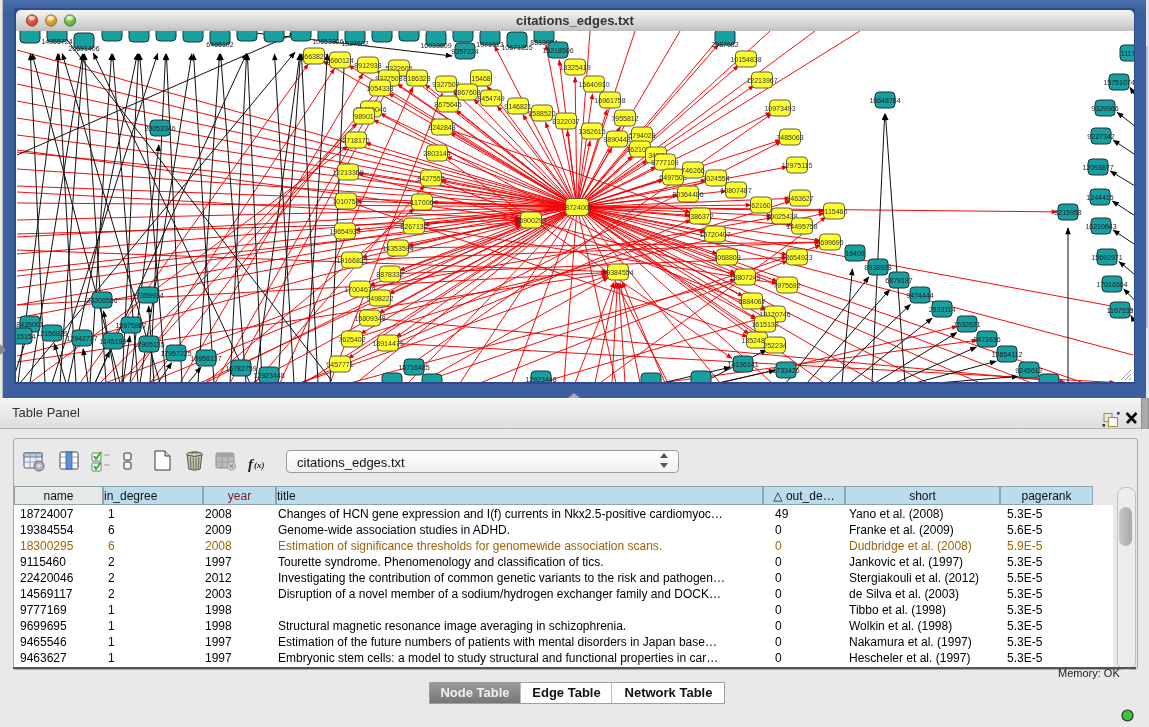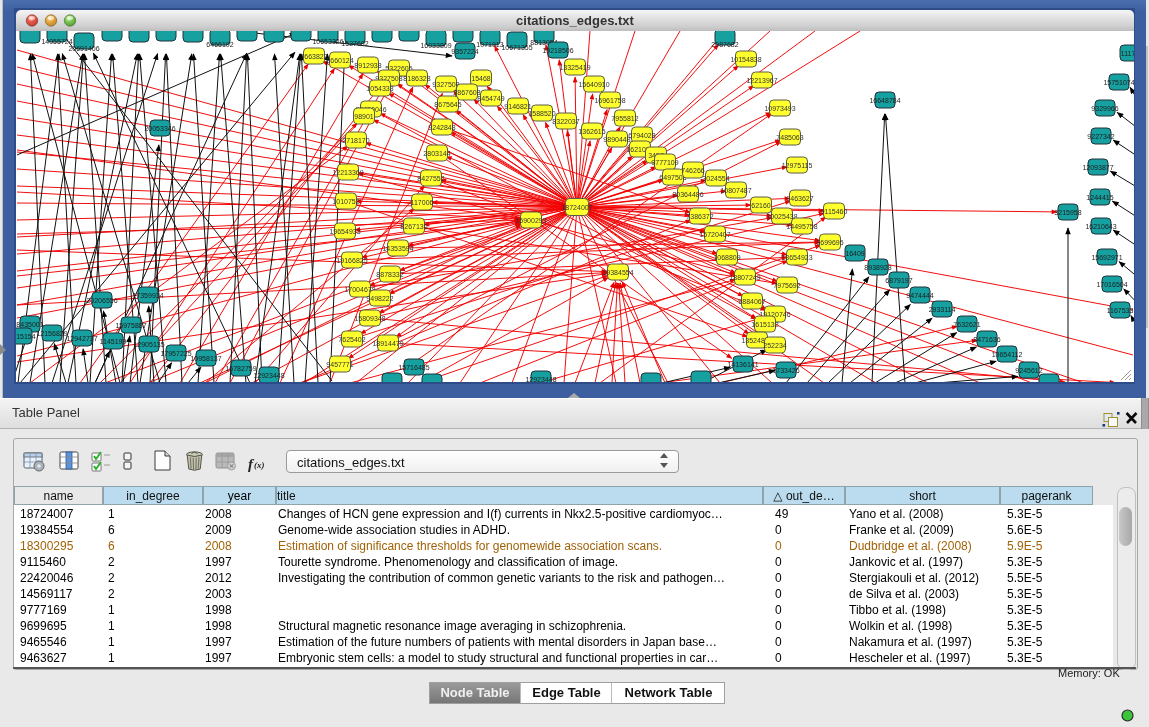--- a/index.html
+++ b/index.html
@@ -639,22 +639,22 @@
     <text x="228" y="21" font-family="Liberation Serif, serif" font-style="italic" font-weight="bold" font-size="15" fill="#222">f</text>
     <text x="234" y="20" font-family="Liberation Serif, serif" font-style="italic" font-weight="bold" font-size="9" fill="#222">(x)</text>
   </svg>
 <div class="abs" style="left:286px;top:450px;width:393px;height:23px;background:linear-gradient(#ffffff,#f0f0f0);border:1px solid #9a9a9a;border-radius:4px;font-size:13px;color:#111;line-height:23px;padding-left:10px;box-sizing:border-box">citations_edges.txt</div>
 <svg class="abs" style="left:658px;top:453px" width="12" height="16" viewBox="0 0 12 16">
 <path d="M6,0 L10,5 L2,5 z" fill="#555"></path>
     <path d="M6,15 L10,10 L2,10 z" fill="#555"></path>
 </svg>
 <div class="abs" style="left:14px;top:505px;width:1099px;height:163px;background:#fff"></div>
 <div class="abs" style="left:14px;top:486px;width:89px;height:19px;background:#e8e8e8;border:1px solid #8fa3ad;box-sizing:border-box;font-size:12px;color:#111;text-align:center;line-height:18px;overflow:hidden">name</div>
-<div class="abs" style="left:103px;top:486px;width:100px;height:19px;background:#badcee;border:1px solid #8fa3ad;box-sizing:border-box;font-size:12px;color:#111;text-align:center;line-height:18px;overflow:hidden">in_degree</div>
-<div class="abs" style="left:203px;top:486px;width:73px;height:19px;background:#badcee;border:1px solid #8fa3ad;box-sizing:border-box;font-size:12px;color:#000000;text-align:center;line-height:18px;overflow:hidden">year</div>
+<div class="abs" style="left:103px;top:486px;width:100px;height:19px;background:#badcee;border:1px solid #8fa3ad;box-sizing:border-box;font-size:12px;color:#111;line-height:18px;overflow:hidden">in_degree</div>
+<div class="abs" style="left:203px;top:486px;width:73px;height:19px;background:#badcee;border:1px solid #8fa3ad;box-sizing:border-box;font-size:12px;color:#7f1d1d;text-align:center;line-height:18px;overflow:hidden">year</div>
 <div class="abs" style="left:276px;top:486px;width:487px;height:19px;background:#badcee;border:1px solid #8fa3ad;box-sizing:border-box;font-size:12px;color:#111;line-height:18px;overflow:hidden">title</div>
 <div class="abs" style="left:763px;top:486px;width:82px;height:19px;background:#badcee;border:1px solid #8fa3ad;box-sizing:border-box;font-size:12px;color:#111;text-align:center;line-height:18px;overflow:hidden">△ out_de…</div>
 <div class="abs" style="left:845px;top:486px;width:155px;height:19px;background:#badcee;border:1px solid #8fa3ad;box-sizing:border-box;font-size:12px;color:#111;text-align:center;line-height:18px;overflow:hidden">short</div>
 <div class="abs" style="left:1000px;top:486px;width:93px;height:19px;background:#badcee;border:1px solid #8fa3ad;box-sizing:border-box;font-size:12px;color:#111;text-align:center;line-height:18px;overflow:hidden">pagerank</div>
 <div class="abs" style="left:14px;top:506px;width:1099px;height:16px;font-size:12px;line-height:16px;color:#000;white-space:nowrap">
     <span class="abs" style="left:6px">18724007</span>
     <span class="abs" style="left:94px">1</span>
     <span class="abs" style="left:191px">2008</span>
     <span class="abs" style="left:264px">Changes of HCN gene expression and I(f) currents in Nkx2.5-positive cardiomyoc…</span>
     <span class="abs" style="left:761px">49</span>
@@ -676,38 +676,39 @@
     <span class="abs" style="left:191px">2008</span>
     <span class="abs" style="left:264px">Estimation of significance thresholds for genomewide association scans.</span>
     <span class="abs" style="left:761px">0</span>
     <span class="abs" style="left:835px">Dudbridge et al. (2008)</span>
     <span class="abs" style="left:993px">5.9E-5</span>
   </div>
 <div class="abs" style="left:14px;top:554px;width:1099px;height:16px;font-size:12px;line-height:16px;color:#000;white-space:nowrap">
     <span class="abs" style="left:6px">9115460</span>
     <span class="abs" style="left:94px">2</span>
     <span class="abs" style="left:191px">1997</span>
-    <span class="abs" style="left:264px">Tourette syndrome. Phenomenology and classification of image.</span>
+    <span class="abs" style="left:264px">Tourette syndrome. Phenomenology and classification of tics.</span>
     <span class="abs" style="left:761px">0</span>
     <span class="abs" style="left:835px">Jankovic et al. (1997)</span>
     <span class="abs" style="left:993px">5.3E-5</span>
   </div>
 <div class="abs" style="left:14px;top:570px;width:1099px;height:16px;font-size:12px;line-height:16px;color:#000;white-space:nowrap">
     <span class="abs" style="left:6px">22420046</span>
     <span class="abs" style="left:94px">2</span>
     <span class="abs" style="left:191px">2012</span>
     <span class="abs" style="left:264px">Investigating the contribution of common genetic variants to the risk and pathogen…</span>
     <span class="abs" style="left:761px">0</span>
     <span class="abs" style="left:835px">Stergiakouli et al. (2012)</span>
     <span class="abs" style="left:993px">5.5E-5</span>
   </div>
 <div class="abs" style="left:14px;top:586px;width:1099px;height:16px;font-size:12px;line-height:16px;color:#000;white-space:nowrap">
     <span class="abs" style="left:6px">14569117</span>
     <span class="abs" style="left:94px">2</span>
     <span class="abs" style="left:191px">2003</span>
+    <span class="abs" style="left:264px">Disruption of a novel member of a sodium/hydrogen exchanger family and DOCK…</span>
     <span class="abs" style="left:761px">0</span>
     <span class="abs" style="left:835px">de Silva et al. (2003)</span>
     <span class="abs" style="left:993px">5.3E-5</span>
   </div>
 <div class="abs" style="left:14px;top:602px;width:1099px;height:16px;font-size:12px;line-height:16px;color:#000;white-space:nowrap">
     <span class="abs" style="left:6px">9777169</span>
     <span class="abs" style="left:94px">1</span>
     <span class="abs" style="left:191px">1998</span>
     <span class="abs" style="left:761px">0</span>
     <span class="abs" style="left:835px">Tibbo et al. (1998)</span>

